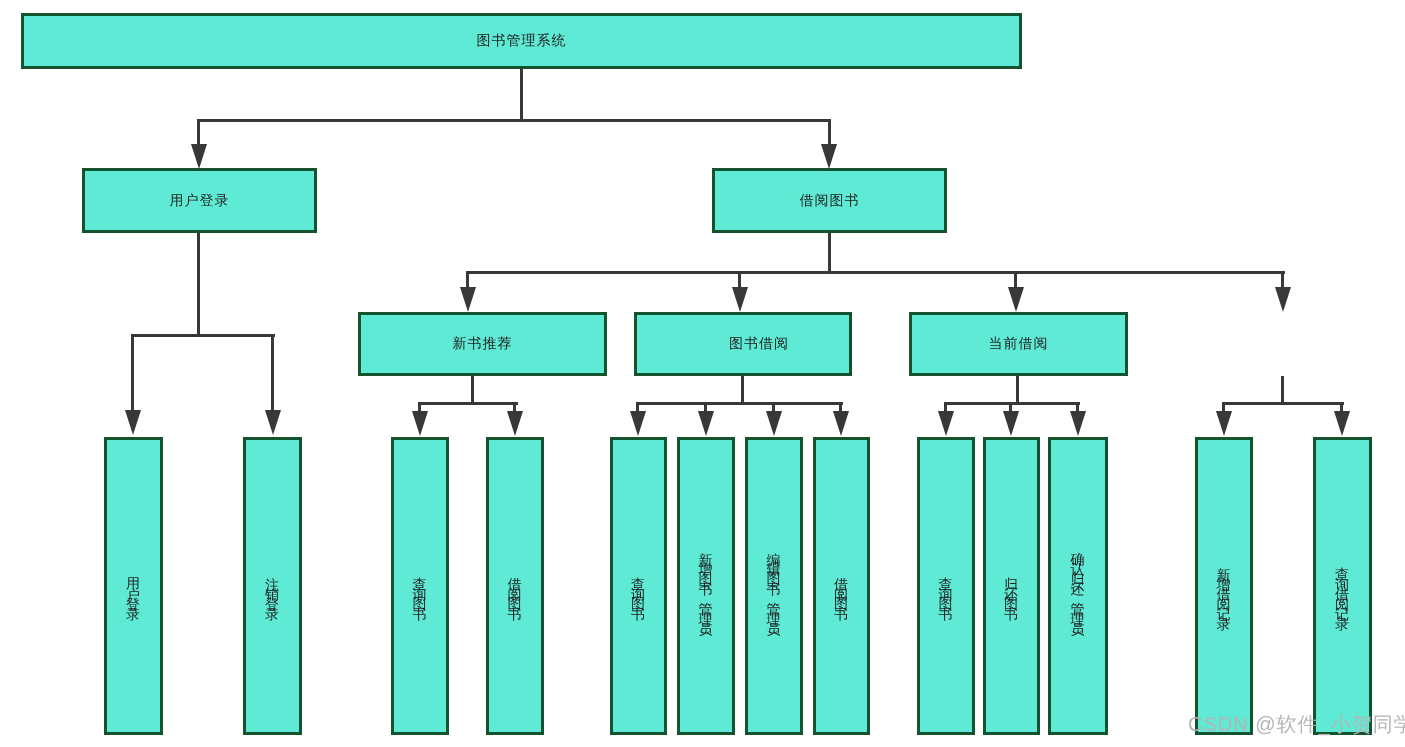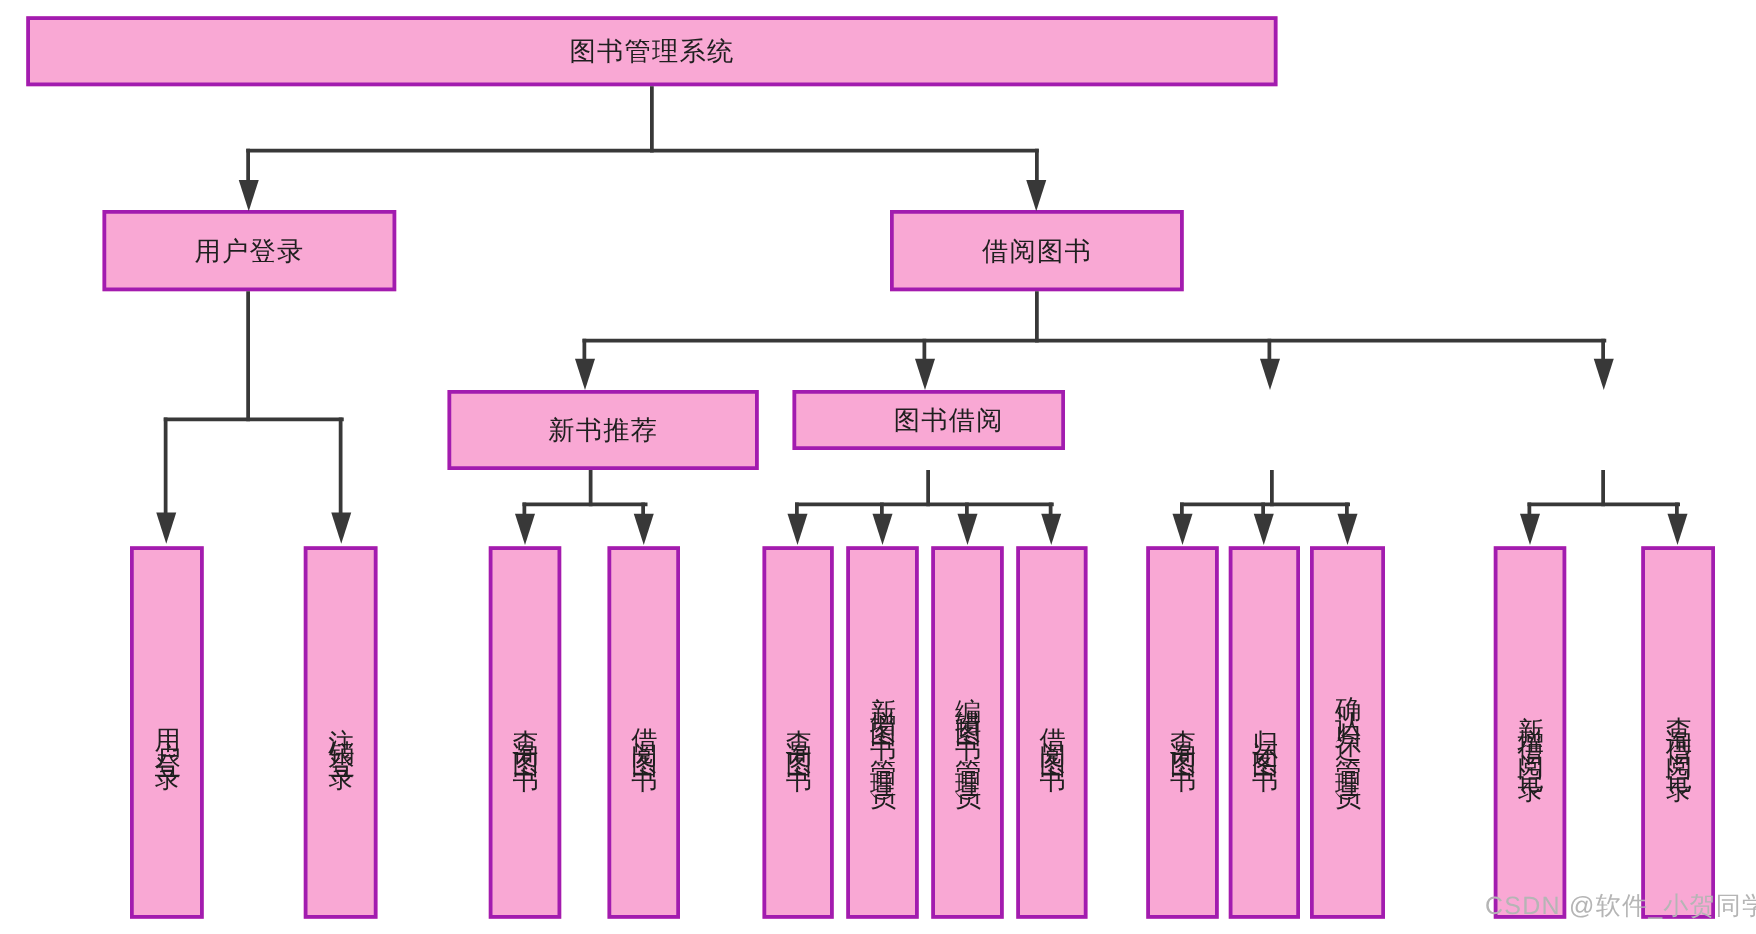--- a/index.html
+++ b/index.html
@@ -7,27 +7,27 @@
     position: relative;
     width: 1405px;
     height: 747px;
     background: #ffffff;
     font-family: "Liberation Sans", "DejaVu Sans", sans-serif;
     overflow: hidden;
   }
   .node {
     position: absolute;
     box-sizing: border-box;
-    border: 3px solid #a21caf;
-    background: #f9a8d4;
+    border: 3px solid #14532d;
+    background: #5eead4;
     display: flex;
     align-items: center;
     justify-content: center;
     color: #1f1f1f;
-    font-size: 21px;
+    font-size: 14px;
     letter-spacing: 1px;
     white-space: nowrap;
   }
   .leaf span {
     writing-mode: vertical-rl;
     text-orientation: mixed;
     letter-spacing: 10px;
     line-height: 1;
     white-space: nowrap;
   }
@@ -68,24 +68,27 @@
   </div>
 
   <div class="node" style="left:712px;top:168px;width:235px;height:65px;">
     <span>借阅图书</span>
   </div>
 
   <div class="node" style="left:358px;top:312px;width:249px;height:64px;">
     <span>新书推荐</span>
   </div>
 
-  <div class="node" style="left:634px;top:312px;width:218px;height:48px;padding-left:32px;">
+  <div class="node" style="left:634px;top:312px;width:218px;height:64px;padding-left:32px;">
     <span>图书借阅</span>
   </div>
 
+  <div class="node" style="left:909px;top:312px;width:219px;height:64px;">
+    <span>当前借阅</span>
+  </div>
 
 
   <div class="node leaf" style="left:104px;top:437px;width:59px;height:298px;">
     <span>用户登录</span>
   </div>
 
   <div class="node leaf" style="left:243px;top:437px;width:59px;height:298px;">
     <span>注销登录</span>
   </div>
 

